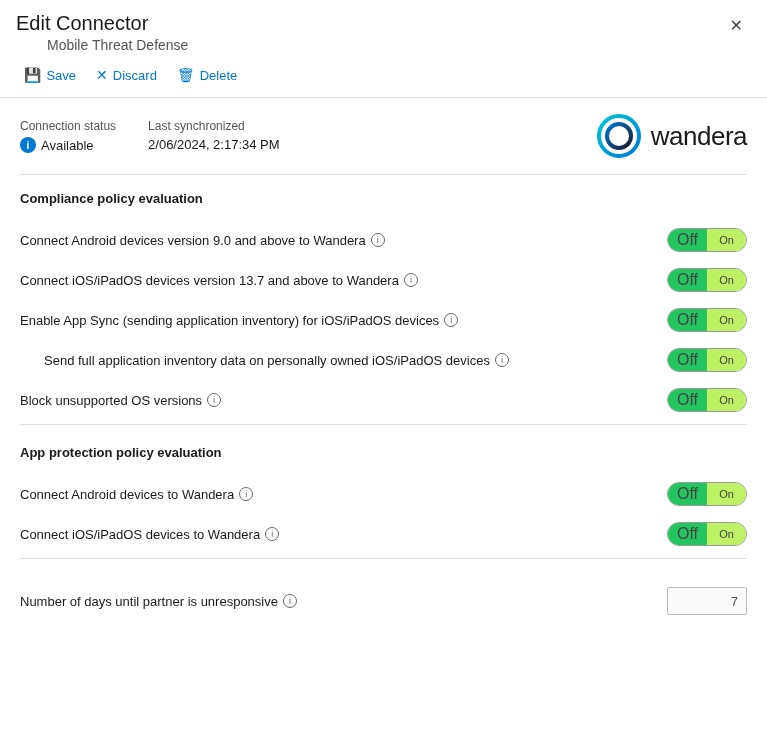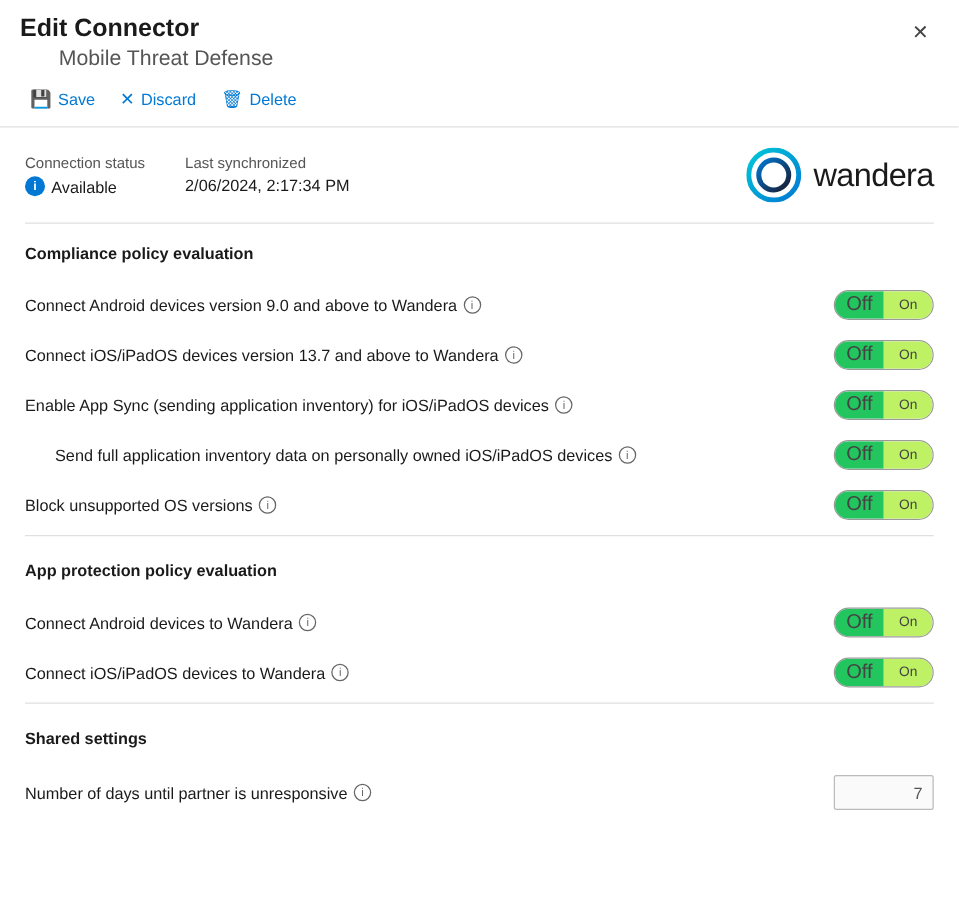--- a/index.html
+++ b/index.html
@@ -19,25 +19,25 @@
       flex-direction: column;
     }
     .header {
       padding: 12px 16px 4px 16px;
       display: flex;
       justify-content: space-between;
       align-items: flex-start;
     }
     .header-title {
       font-size: 20px;
-      font-weight: 700;
+      font-weight: 400;
       color: #1a1a1a;
     }
     .header-subtitle {
-      font-size: 17px;
+      font-size: 14px;
       color: #555;
       margin-top: 2px;
       padding-left: 31px;
     }
     .close-btn {
       cursor: pointer;
       font-size: 16px;
       color: #444;
       background: none;
       border: none;
@@ -358,21 +358,20 @@
           <span class="circle-info">i</span>
         </div>
         <div class="toggle-control">
           <div class="toggle-off">Off</div>
           <div class="toggle-on">On</div>
         </div>
       </div>
     </div>
 
     <div class="shared-section">
-      <div class="section-title">Shared settings</div>
       <div class="setting-row">
         <div class="setting-label">
           <span>Number of days until partner is unresponsive</span>
           <span class="circle-info">i</span>
         </div>
         <input type="text" class="number-input" value="7" style="">
       </div>
     </div>
 
   </div>

